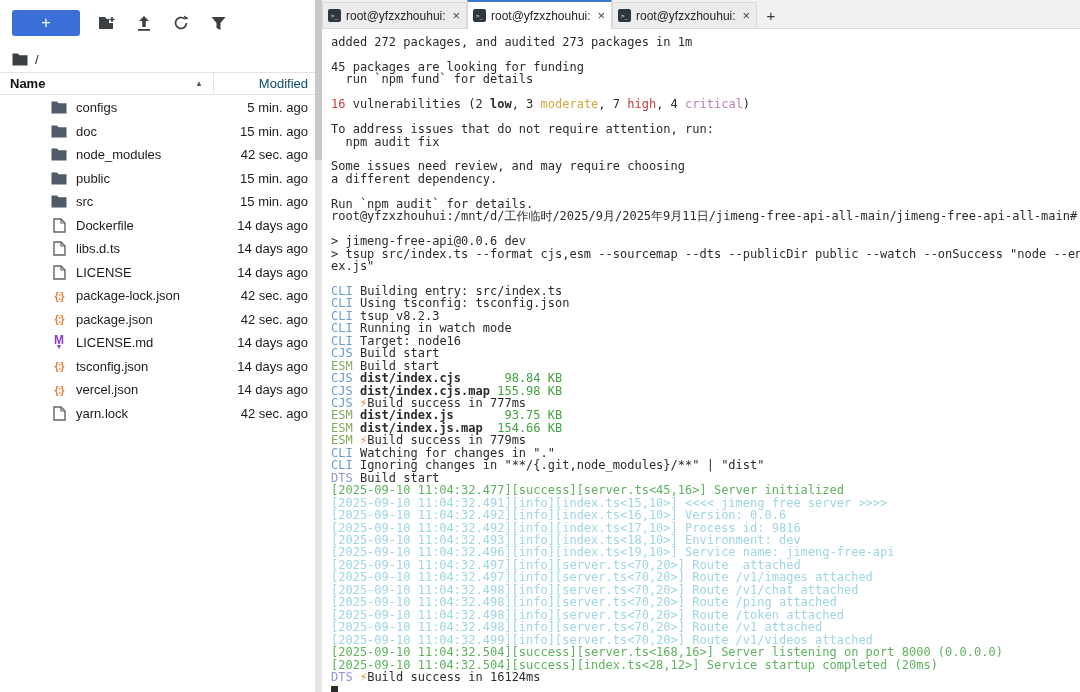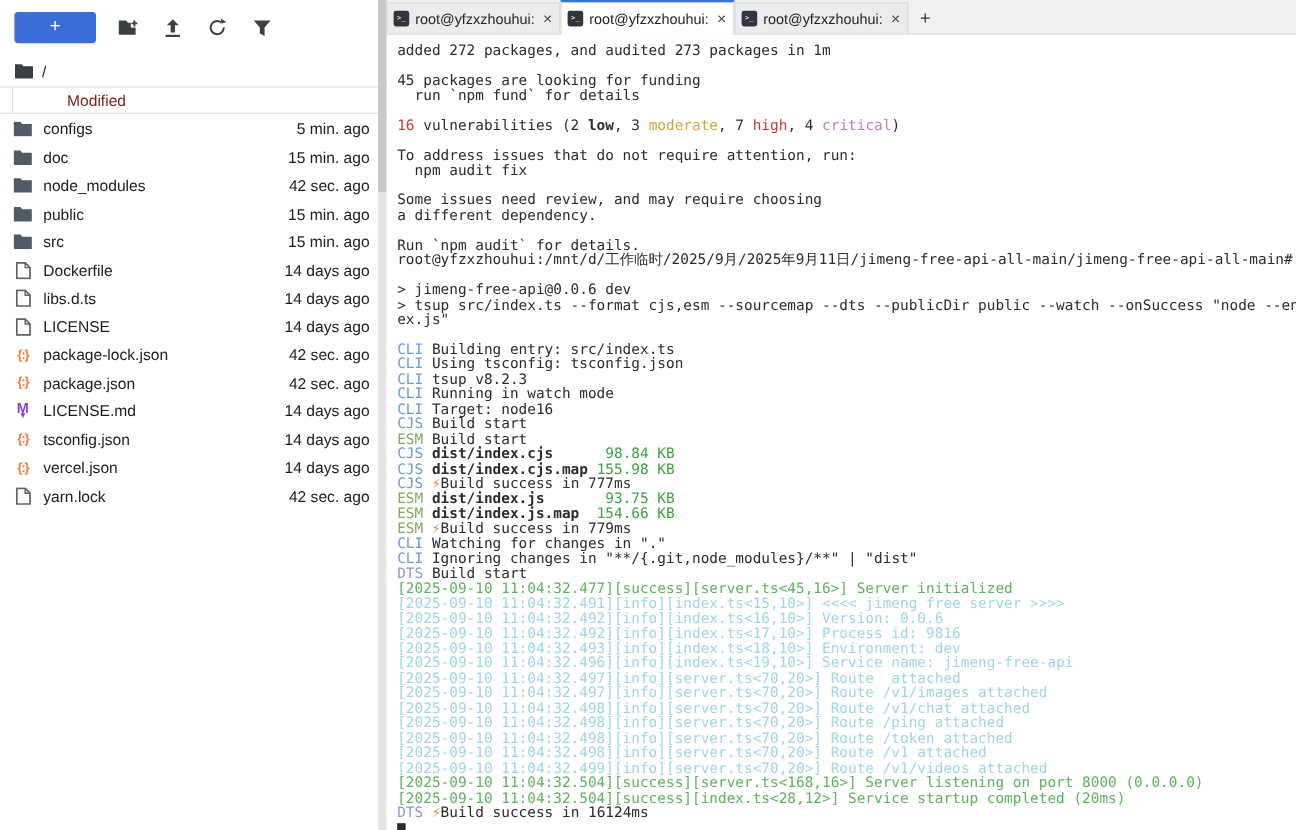--- a/index.html
+++ b/index.html
@@ -18,22 +18,22 @@
   .tool-ic { background:none; border:none; width:20px; height:20px; padding:0;
              display:flex; align-items:center; justify-content:center; cursor:pointer; }
   .breadcrumb { height:26px; display:flex; align-items:center; gap:7px;
                 padding:0 12px; font-size:13px; color:#1f1f1f; }
   .list-header { height:23px; border-top:1px solid #e3e3e3; border-bottom:1px solid #e3e3e3;
                  display:flex; align-items:center; font-size:13px; color:#111;
                  padding:0 14px 0 10px; }
   .col-name { flex:1; font-weight:bold; display:flex; align-items:center; }
   .sort-ic { margin-left:auto; margin-right:10px; font-size:8px; color:#555; }
   .header-divider { width:1px; height:21px; background:#e3e3e3; margin-right:6px; }
-  .col-modified { width:88px; text-align:right; color:#7f1d1d; }
-  .file-list { padding-top:1px; }
+  .col-modified { width:88px; text-align:right; color:#0c4a6e; }
+  .file-list { padding-top:1px;margin-left:40px; }
   .file-row { height:23.5px; display:flex; align-items:center; padding:0 14px 0 10px;
               font-size:13px; color:#1c1c1c; cursor:default; }
   .f-icon { width:18px; height:16px; display:flex; align-items:center;
             justify-content:center; margin-right:8px; flex:none; }
   .f-name { flex:1; overflow:hidden; white-space:nowrap; }
   .f-time { width:92px; text-align:right; color:#1c1c1c; flex:none; }
   .json-glyph { color:#e8823c; font-weight:bold; font-size:11px; letter-spacing:-1px; }
   .md-glyph { color:#8b3fc6; font-weight:bold; font-size:12px; line-height:8px;
               text-align:center; }
   .md-glyph small { display:block; font-size:7px; line-height:6px; }
@@ -99,20 +99,24 @@
     <div class="breadcrumb">
       <span>
         <svg width="16" height="13" viewBox="0 0 16 13">
           <path d="M0.5 0.5h5.5l1.5 1.8h8V12.5h-15z" fill="#3c4043"></path>
         </svg>
       </span>
       <span>/</span>
     </div>
 
     <div class="list-header">
+      <span class="col-name">
+        <span>Name</span>
+        <span class="sort-ic">▲</span>
+      </span>
       <span class="header-divider"></span>
       <span class="col-modified">Modified</span>
     </div>
 
     <div class="file-list">
         <div class="file-row">
           <span class="f-icon">
             <svg width="16" height="13" viewBox="0 0 16 13">
               <path d="M0.5 0.5h5.5l1.5 1.8h8V12.5h-15z" fill="#4f5b66"></path>
             </svg>

